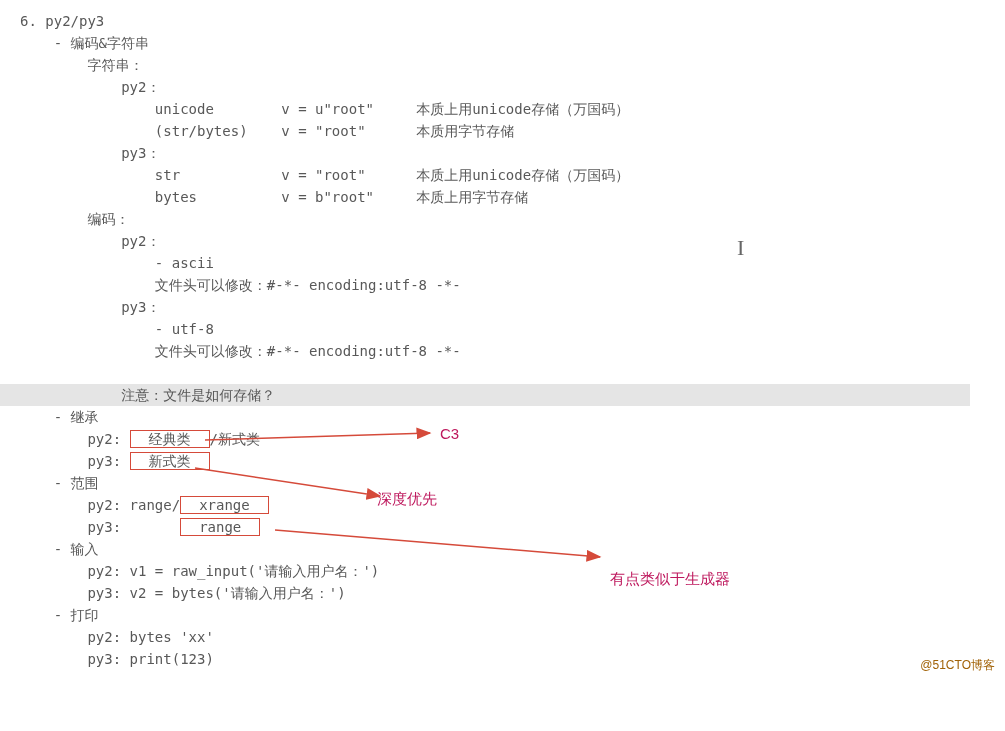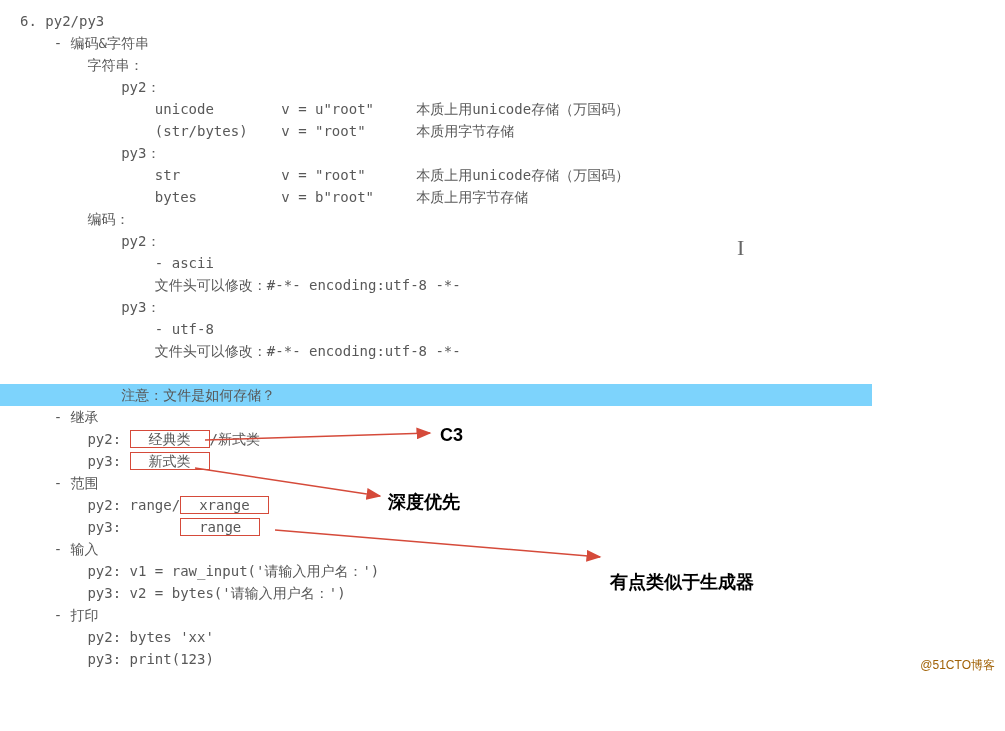--- a/index.html
+++ b/index.html
@@ -8,36 +8,35 @@
     padding: 10px 10px 10px 20px;
     font-family: "Microsoft YaHei", "SimSun", monospace, sans-serif;
     font-size: 14px;
     color: #585858;
     background: #fff;
     width: 1005px;
     position: relative;
   }
   .line { white-space: pre; line-height: 22px; }
   .highlight {
-    background: #7dd3fc;
+    background: #e5e5e5;
     display: block;
-    width: 872px;
+    width: 970px;
     margin-left: -20px;
     padding-left: 20px;
   }
   .box {
     border: 1px solid #d54a3a;
     padding: 0 18px;
   }
   .red-text {
-    color: #000000;
+    color: #be185d;
     font-family: "Microsoft YaHei", sans-serif;
-    font-size: 18px;
+    font-size: 15px;
     position: absolute;
-    font-weight: bold;
   }
   .watermark {
     position:absolute;
     right:10px;
     bottom:6px;
     color:#a16207;
     font-size:12px;
     font-family: "Microsoft YaHei", sans-serif;
   }
   svg.arrows { position:absolute; left:0; top:0; pointer-events:none; }
@@ -76,21 +75,21 @@
 <div class="line">        <span>py2: range/</span><span class="box">xrange</span></div>
 <div class="line">        <span>py3:       </span><span class="box">range</span></div>
 <div class="line">    <span>- 输入</span></div>
 <div class="line">        <span>py2: v1 = raw_input('请输入用户名：')</span></div>
 <div class="line">        <span>py3: v2 = bytes('请输入用户名：')</span></div>
 <div class="line">    <span>- 打印</span></div>
 <div class="line">        <span>py2: bytes 'xx'</span></div>
 <div class="line">        <span>py3: print(123)</span></div>
 
 <div class="red-text" style="left:440px; top:425px;">C3</div>
-<div class="red-text" style="left:388px; top:490px;">深度优先</div>
+<div class="red-text" style="left:377px; top:490px;">深度优先</div>
 <div class="red-text" style="left:610px; top:570px;">有点类似于生成器</div>
 
 <div class="cursor-i" style="left:737px; top:235px;">I</div>
 
 <svg class="arrows" width="1005" height="731">
   <defs>
     <marker id="ah" markerWidth="10" markerHeight="8" refX="9" refY="4" orient="auto">
       <path d="M0,0 L10,4 L0,8 Z" fill="#d54a3a"></path>
     </marker>
   </defs>

